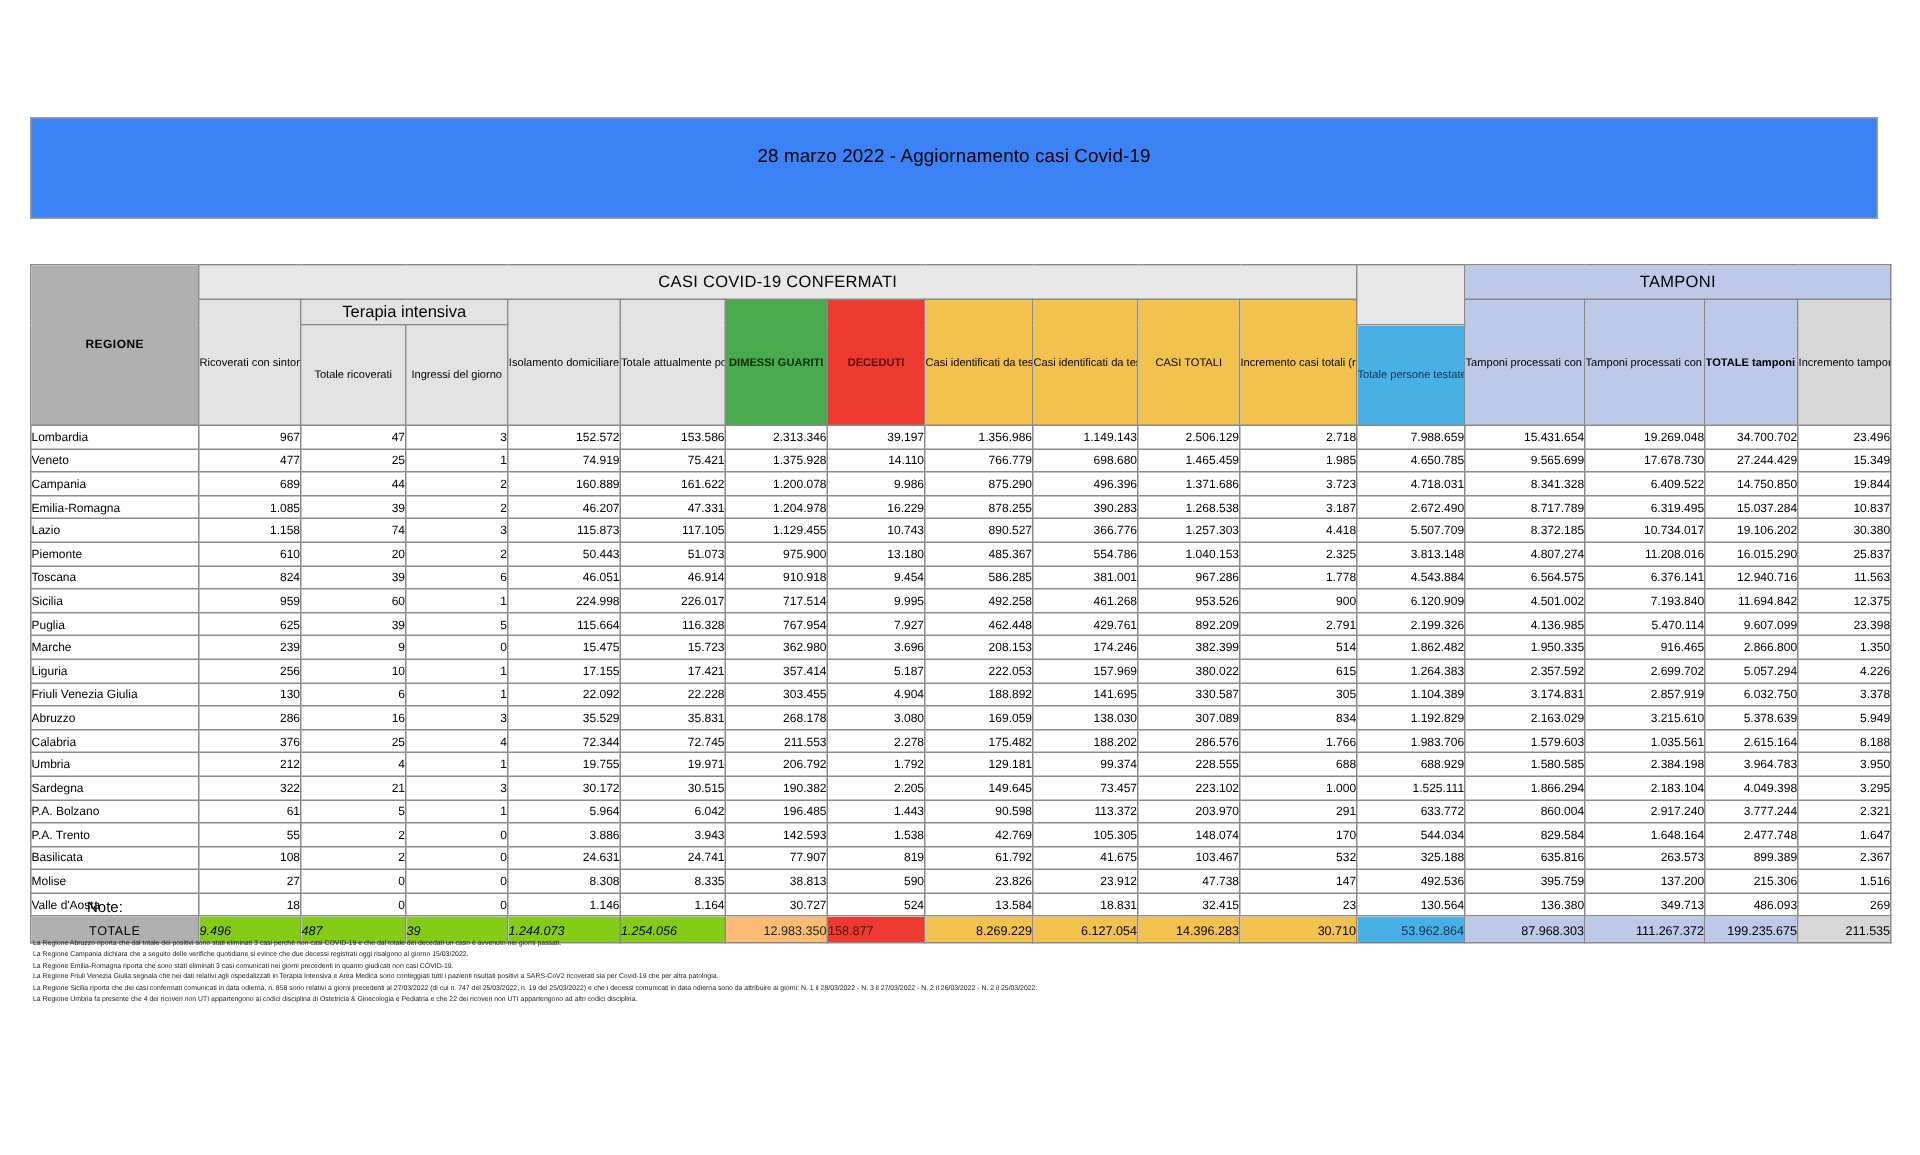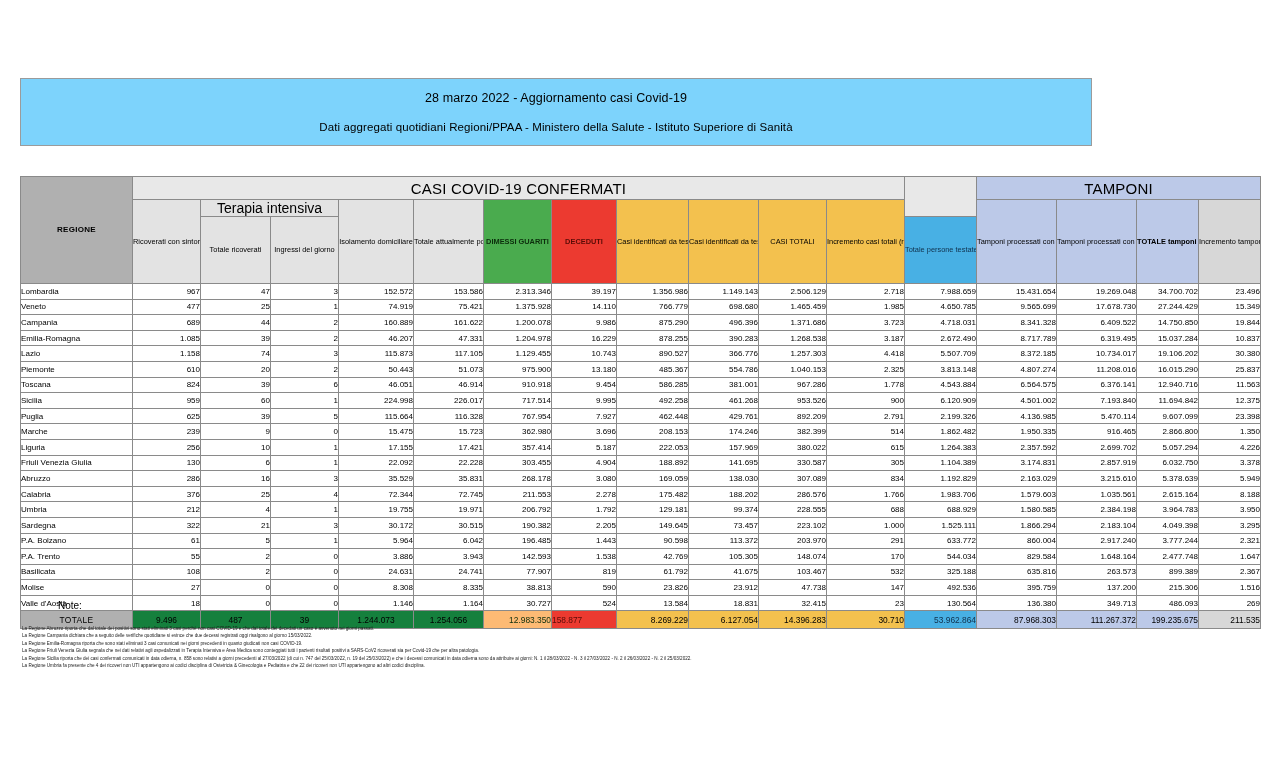--- a/index.html
+++ b/index.html
@@ -17,25 +17,25 @@
     width: 1280px;
     height: 770px;
     background: #ffffff;
   }
 
   
   .title-box {
     position: absolute;
     left: 20px;
     top: 78px;
-    width: 1072px;
+    width: 1232px;
     height: 68px;
     border: 1px solid #9b9b9b;
     box-sizing: border-box;
-    background: #7dd3fc;
+    background: #3b82f6;
     display: flex;
     flex-direction: column;
     align-items: center;
     justify-content: center;
   }
   .title-line1 {
     font-size: 12.5px;
     letter-spacing: 0.1px;
     margin-bottom: 16px;
   }
@@ -64,33 +64,33 @@
     overflow: hidden;
     white-space: nowrap;
     font-weight: normal;
   }
 
   
   .band {
     height: 22px;
     text-align: center;
     font-weight: bold;
-    font-size: 15px;
+    font-size: 11px;
     letter-spacing: 0.2px;
   }
   .band-casi { background: #e8e8e8; }
   .band-tamponi { background: #bcc9e8; }
   .band-blank { background: #e8e8e8; border-left-color:#8a8a8a; }
 
   
   .sub-ti {
     height: 16px;
     text-align: center;
     background: #e3e3e3;
-    font-size: 14px;
+    font-size: 11px;
   }
 
   
   .hcell {
     height: 66px;
     text-align: center;
     vertical-align: middle;
     font-size: 7.4px;
     line-height: 1.25;
     padding: 1px 2px;
@@ -123,21 +123,21 @@
     height: 14.6px;
     text-align: right;
     padding-right: 4px;
     font-size: 8px;
     background: #ffffff;
   }
 
   
   .trow td { height: 17px; font-weight: bold; font-size: 8.4px; }
   .t-lab { background: #b0b0b0; text-align: center; letter-spacing: 0.4px; }
-  .t-gray  { background: #15803d; text-align: center; padding-right: 4px; }
+  .t-gray  { background: #84cc16; text-align: left; padding-right: 4px; font-style: italic; }
   .t-green { background: #fdba74; text-align: right; padding-right: 4px; color:#0c2d0c; }
   .t-red   { background: #ec3a30; text-align: left; padding-right: 4px; color:#5a0c07; }
   .t-amber { background: #f3c14e; text-align: right; padding-right: 4px; }
   .t-cyan  { background: #48b0e4; text-align: right; padding-right: 4px; color:#10314d; }
   .t-lblue { background: #bcc9e8; text-align: right; padding-right: 4px; }
   .t-lgray { background: #d7d7d7; text-align: right; padding-right: 4px; }
 
   
   .notes {
     position: absolute;
@@ -158,21 +158,20 @@
     overflow: hidden;
   }
 </style>
 </head>
 <body>
 
 <div class="page">
 
   <div class="title-box">
     <div class="title-line1">28 marzo 2022 - Aggiornamento casi Covid-19</div>
-    <div class="title-line2">Dati aggregati quotidiani Regioni/PPAA - Ministero della Salute - Istituto Superiore di Sanità</div>
   </div>
 
   <div class="tbl-wrap">
     <table class="grid">
       <colgroup>
         <col style="width:112px">
           <col style="width:68px">
           <col style="width:70px">
           <col style="width:68px">
         <col style="width:75px">

